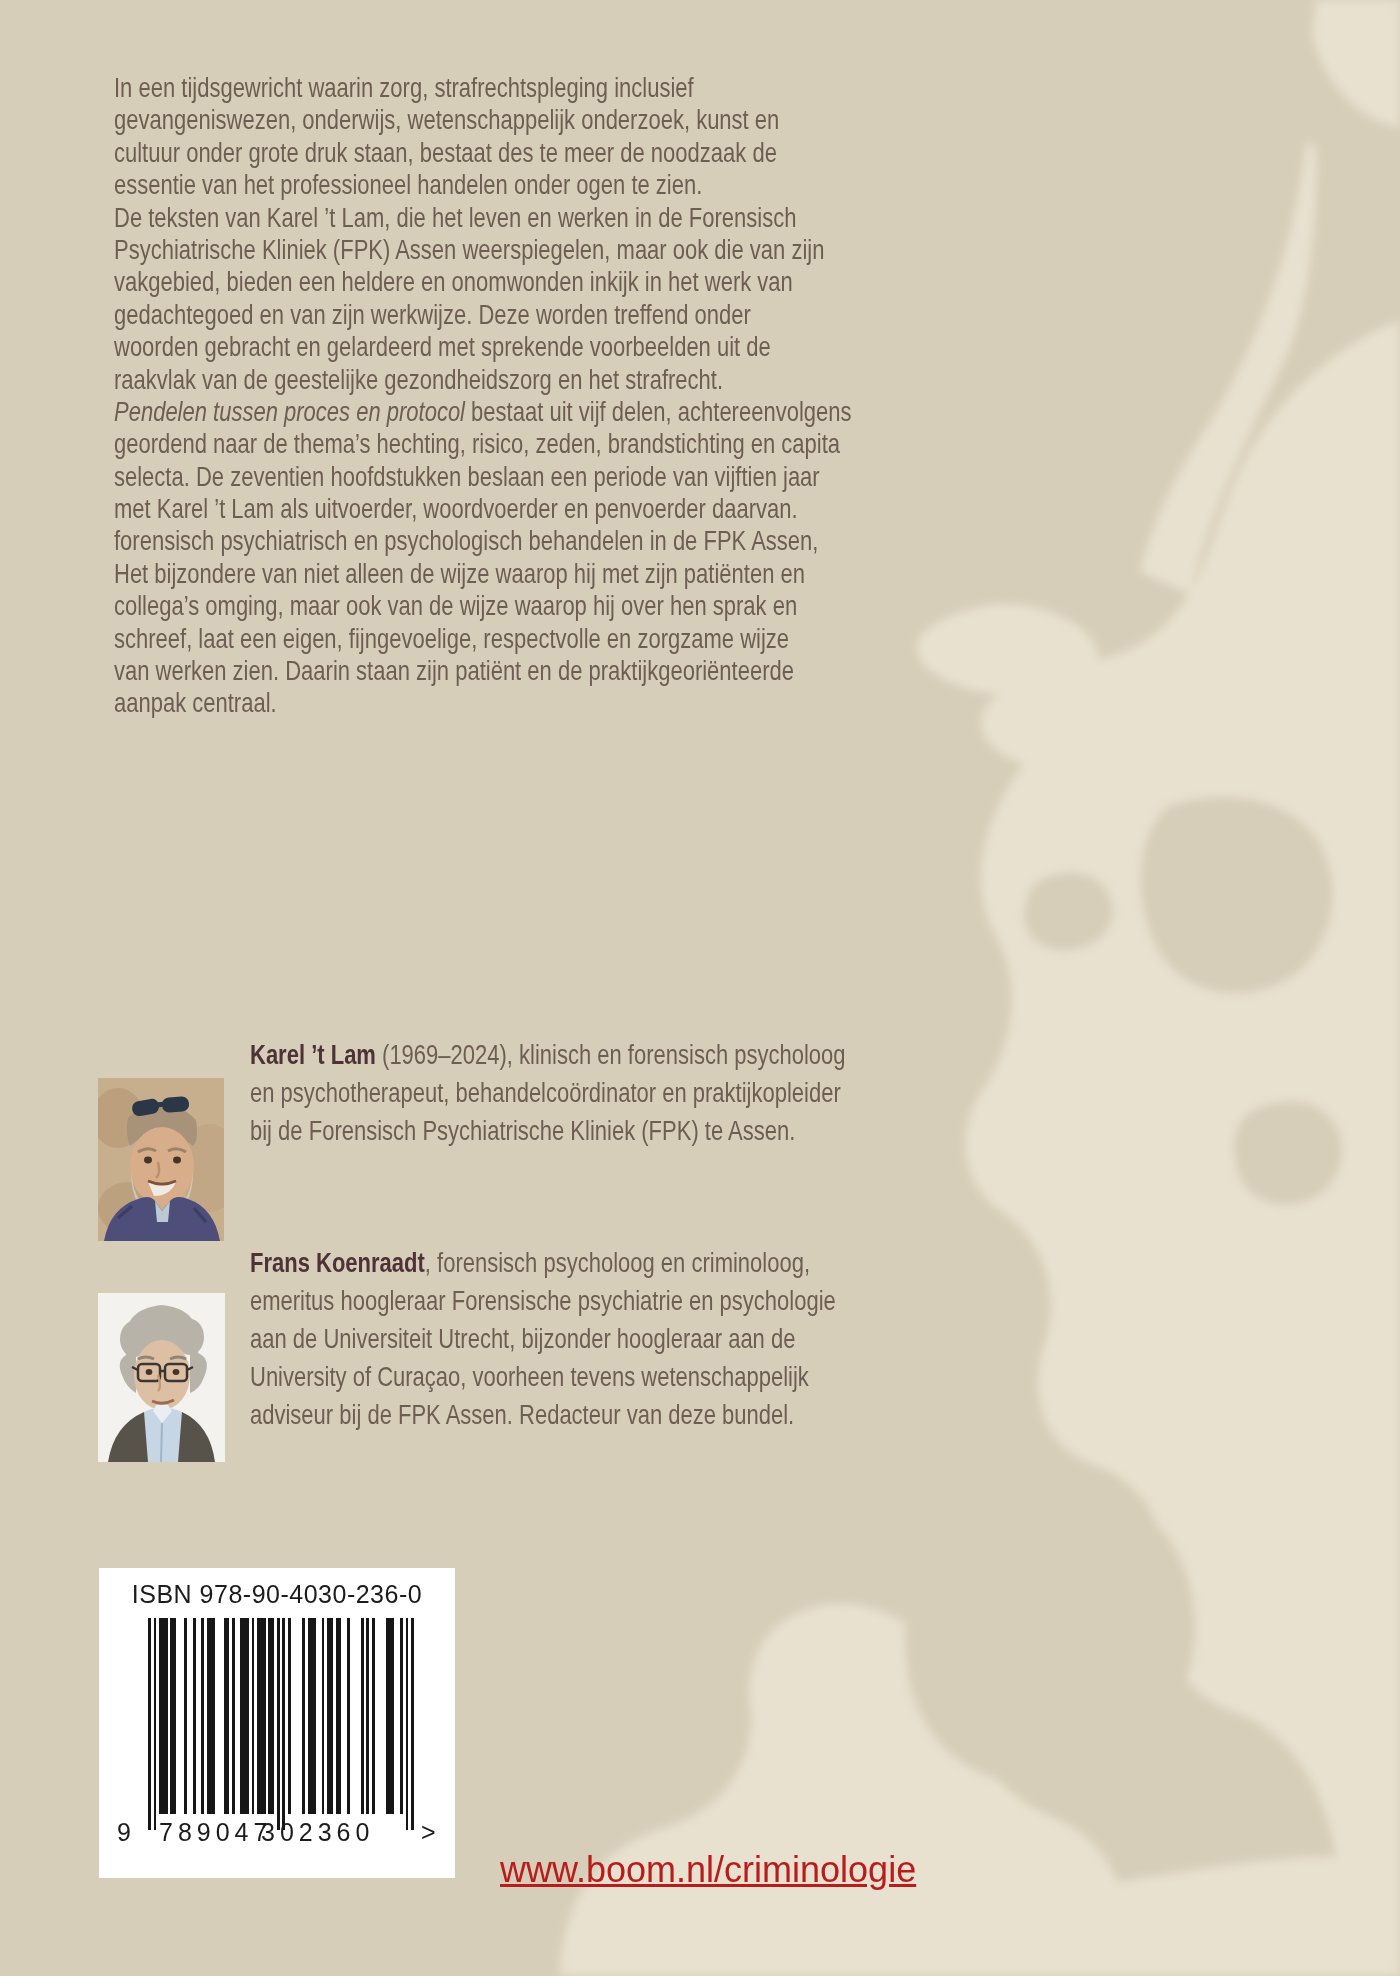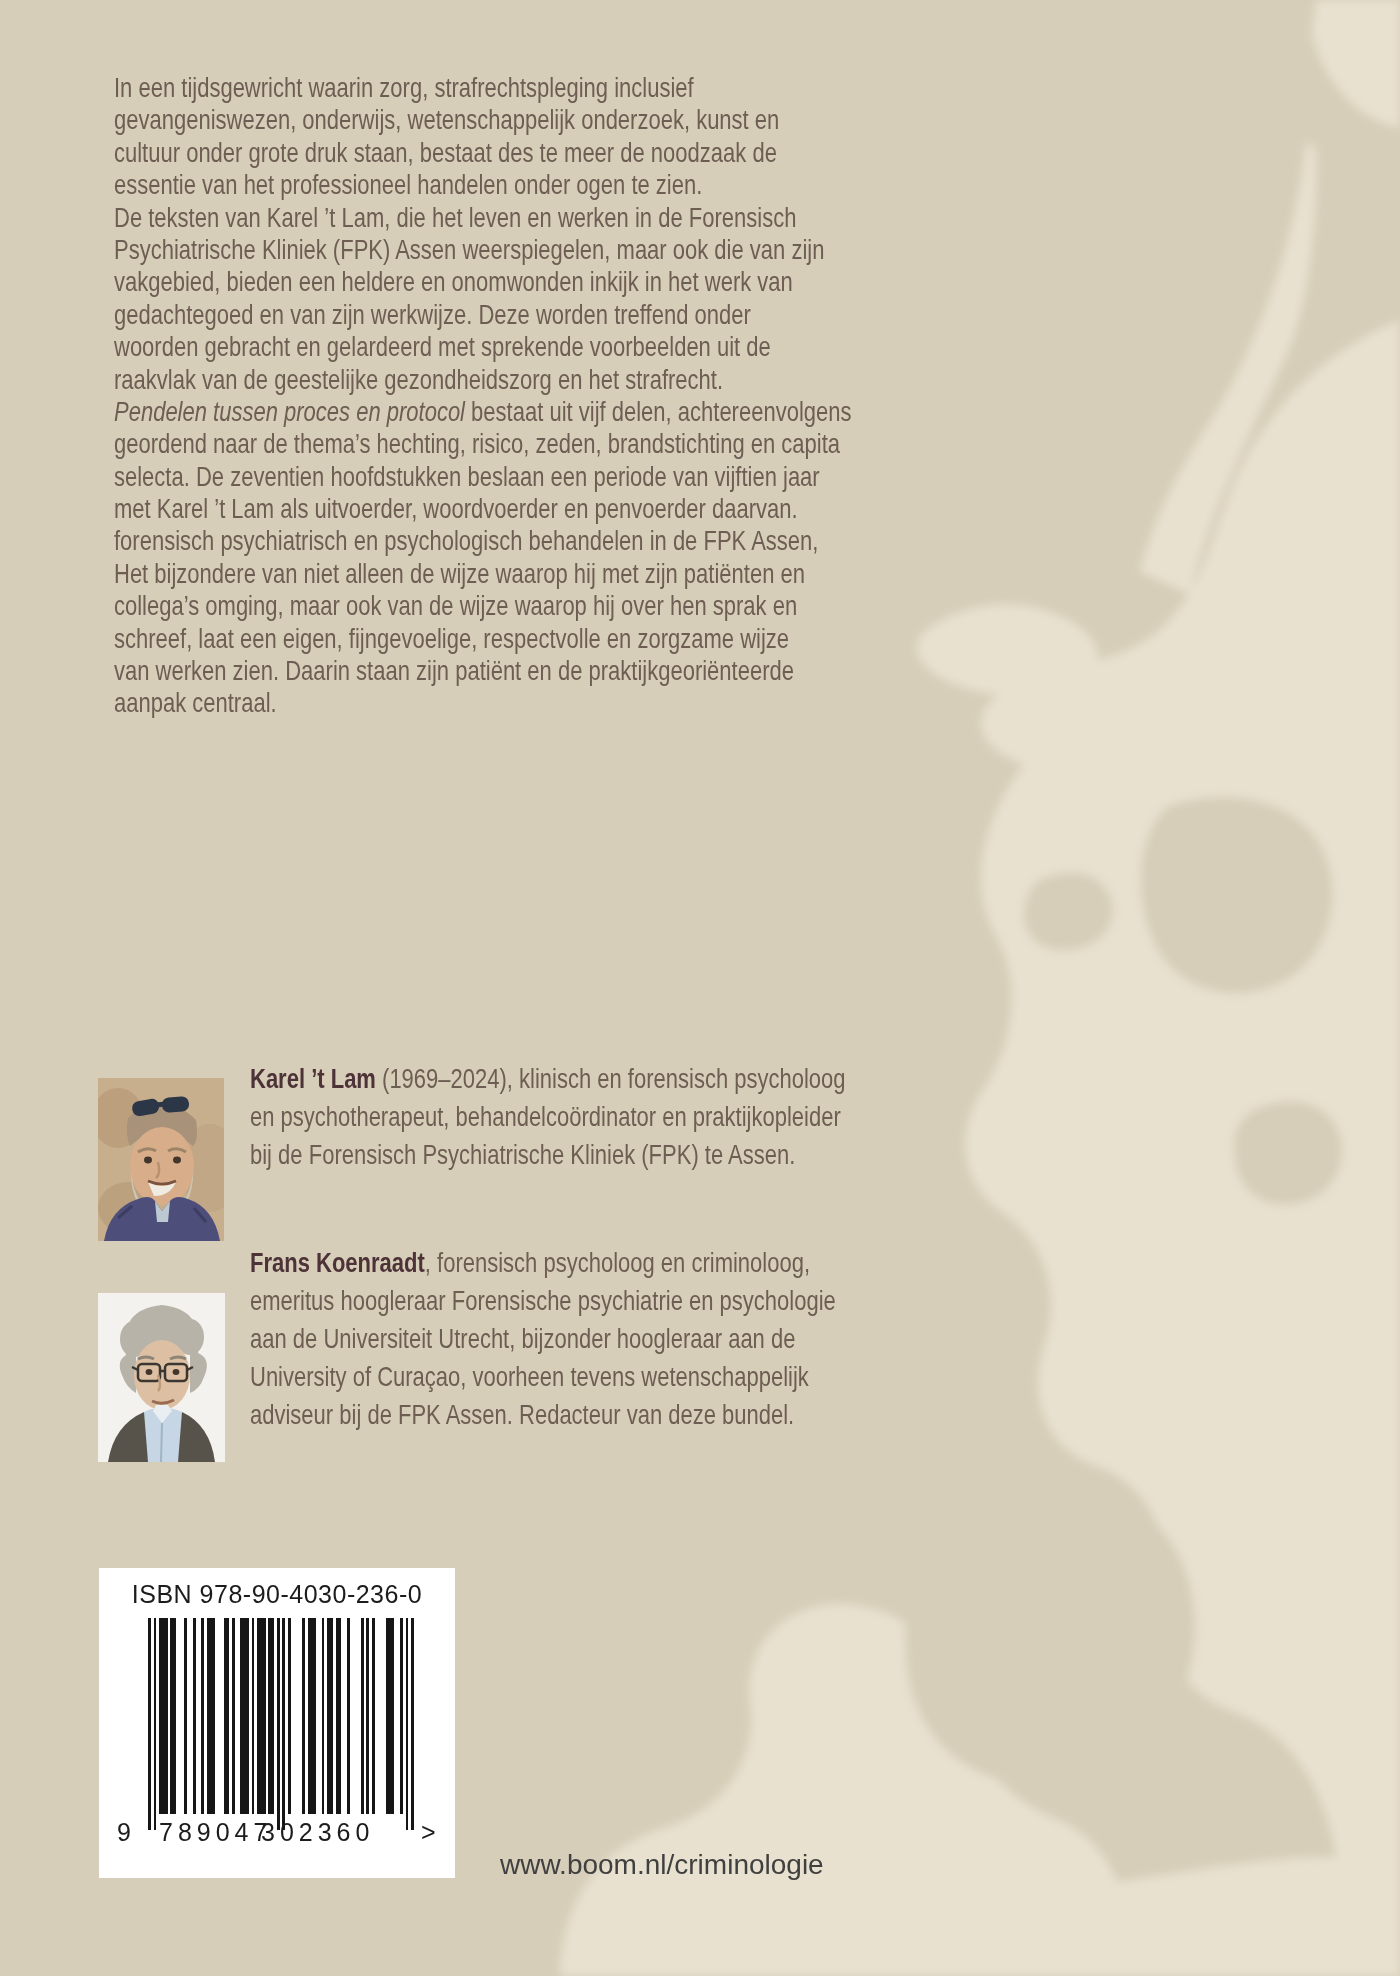--- a/index.html
+++ b/index.html
@@ -9,41 +9,41 @@
     font-family:"Liberation Sans",sans-serif;
   }
   .wm{position:absolute;left:0;top:0;width:1400px;height:1976px;pointer-events:none;}
   
   .syn{position:absolute;left:78px;top:72px;z-index:2;margin-left:36px;}
   .syn .line{height:32.4px;line-height:32.4px;font-size:27.5px;white-space:nowrap;}
   .sx{display:inline-block;transform:scaleX(.80);transform-origin:0 0;white-space:nowrap;}
   .syn i{font-style:italic;}
   
   .bio{position:absolute;left:250px;z-index:2;}
-  .bio-karel{top:1060px;}
+  .bio-karel{top:1036px;}
   .bio-frans{top:1244px;}
   .bio .line{height:38px;line-height:38px;font-size:27.5px;white-space:nowrap;}
   .bname{font-weight:700;color:#4d3238;}
   .photo{position:absolute;z-index:2;overflow:hidden;}
   .photo-karel{left:98px;top:1078px;width:126px;height:163px;}
   .photo-frans{left:98px;top:1293px;width:127px;height:169px;}
   .photo svg{display:block;}
   
   .bcbox{position:absolute;left:99px;top:1568px;width:356px;height:310px;background:#ffffff;z-index:2;}
   .isbn{position:absolute;left:0;top:12px;width:100%;text-align:center;
         font-size:25px;color:#1c1c1c;letter-spacing:.5px;}
   .bars{position:absolute;left:49px;top:50px;width:266px;height:212px;}
   .bar{position:absolute;top:0;background:#161616;}
   .bcd{position:absolute;font-size:25px;color:#1c1c1c;top:250px;}
   .bcd-first{left:18px;}
   .bcd-g1{left:60px;letter-spacing:5px;}
   .bcd-g2{left:162px;letter-spacing:5px;}
   .bcd-gt{left:322px;}
   
-  .site{position:absolute;left:500px;top:1849px;font-size:28px;z-index:2;color:#404040;}
+  .site{position:absolute;left:500px;top:1849px;font-size:36px;z-index:2;color:#b91c1c;text-decoration:underline;}
 </style>
 </head>
 <body>
 
 <div class="cover">
 
   <svg class="wm" viewBox="0 0 1400 1976" aria-hidden="true">
     <defs>
       <filter id="soft" x="-10%" y="-10%" width="120%" height="120%">
         <feGaussianBlur stdDeviation="5"></feGaussianBlur>

